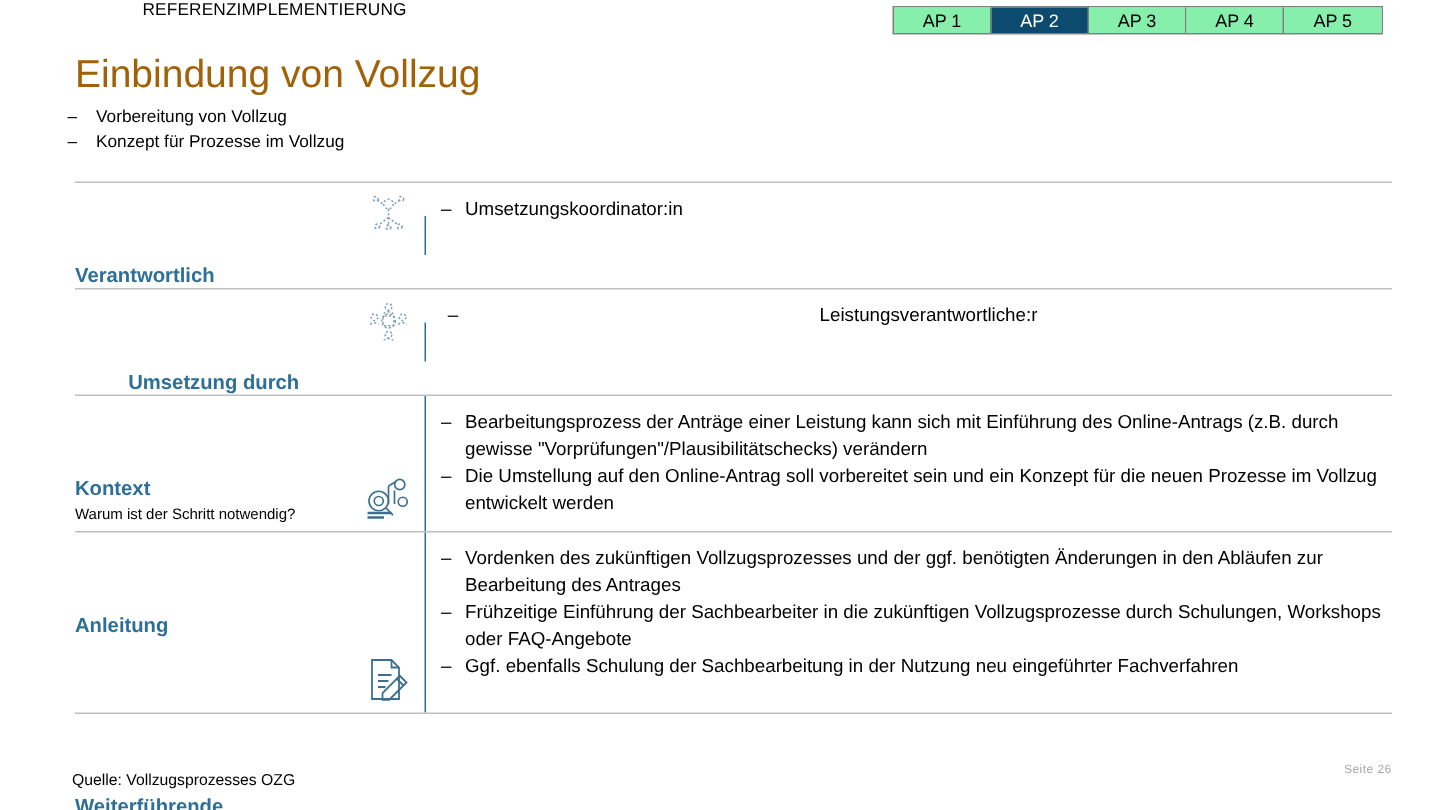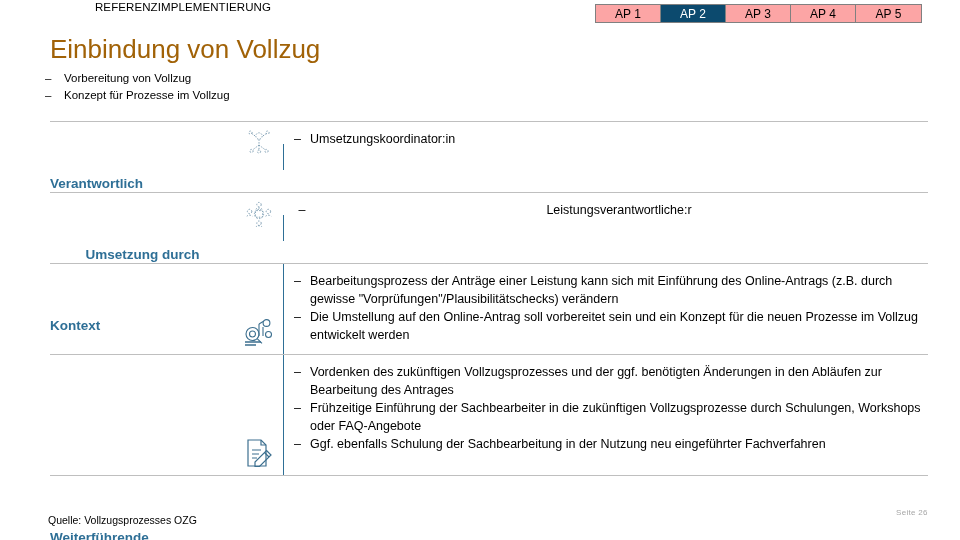--- a/index.html
+++ b/index.html
@@ -71,21 +71,21 @@
   }
   .tab {
     width: 65px;
     height: 17px;
     box-sizing: border-box;
     border-right: 1px solid #808080;
     display: flex;
     align-items: center;
     justify-content: center;
     font-size: 12px;
-    background: #fca5a5;
+    background: #86efac;
     color: #000000;
   }
   .tab:last-child { border-right: none; }
   .tab.active {
     background: #0c4a6e;
     color: #ffffff;
   }
 
   
   #table {
@@ -266,20 +266,21 @@
       <div class="bullet">
         <span class="bullet-dash">–</span>
         <span class="bullet-text">Leistungsverantwortliche:r</span>
       </div>
     </div>
   </div>
 
   <div class="row" style="min-height:91px;">
     <div class="label-cell">
       <div class="label-title">Kontext</div>
+      <div class="label-sub">Warum ist der Schritt notwendig?</div>
     </div>
     <div class="icon-cell bottom">
       <svg width="34" height="30" viewBox="0 0 34 30">
         <g stroke="#3c6f8f" stroke-width="1.1" fill="none">
           <circle cx="10.5" cy="16" r="6.5"></circle>
           <circle cx="10.5" cy="16" r="3"></circle>
           <path d="M15.2 20.6 L20 25.4"></path>
           <path d="M3 24 L19 24 M3 27 L14 27" stroke-width="1.6"></path>
           <path d="M17 18 L17 6 M21 18 L21 9"></path>
           <circle cx="24.5" cy="5" r="3.4"></circle>
@@ -296,20 +297,21 @@
       </div>
       <div class="bullet">
         <span class="bullet-dash">–</span>
         <span class="bullet-text">Die Umstellung auf den Online-Antrag soll vorbereitet sein und ein Konzept für die neuen Prozesse im Vollzug entwickelt werden</span>
       </div>
     </div>
   </div>
 
   <div class="row" style="min-height:121px;">
     <div class="label-cell">
+      <div class="label-title">Anleitung</div>
     </div>
     <div class="icon-cell bottom">
       <svg width="30" height="32" viewBox="0 0 30 32">
         <g stroke="#3c6f8f" stroke-width="1.2" fill="none">
           <path d="M4 3 L17 3 L22 8 L22 29 L4 29 Z"></path>
           <path d="M17 3 L17 8 L22 8"></path>
           <path d="M8 13 L17 13 M8 17 L15 17 M8 21 L13 21"></path>
           <path d="M22.5 13.5 L27 18 L15.5 29.5 L11 29.5 L11 25 Z" stroke-width="1.2"></path>
           <path d="M20.5 15.5 L25 20"></path>
         </g>

